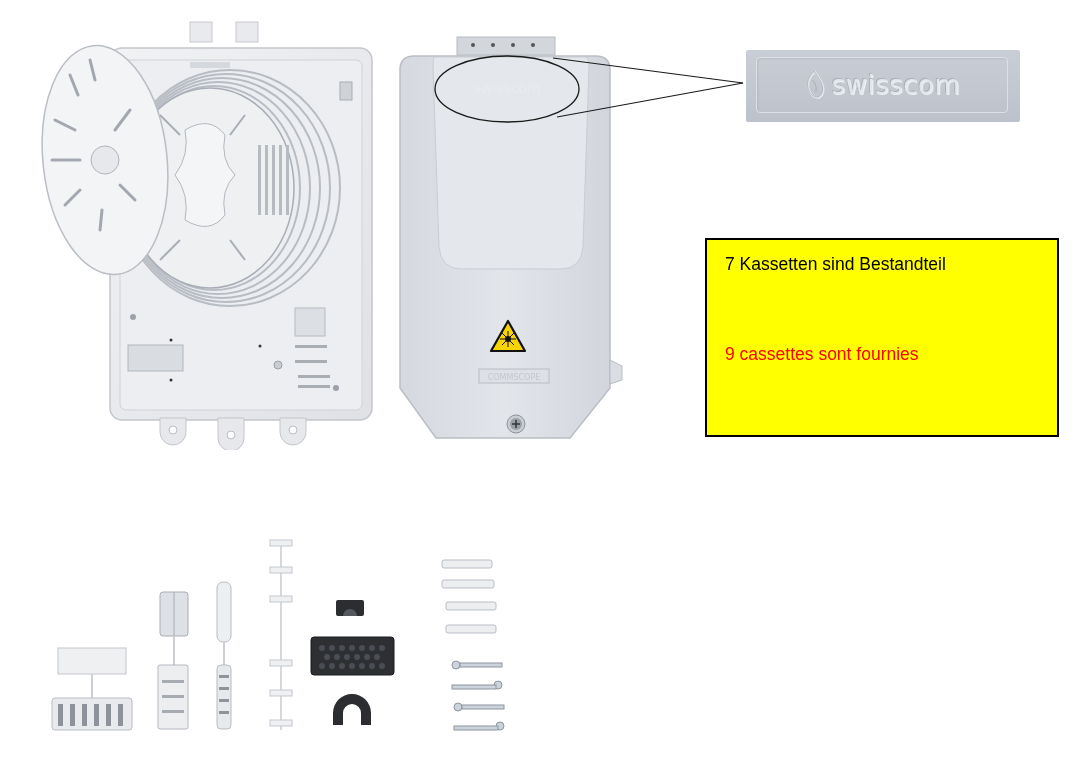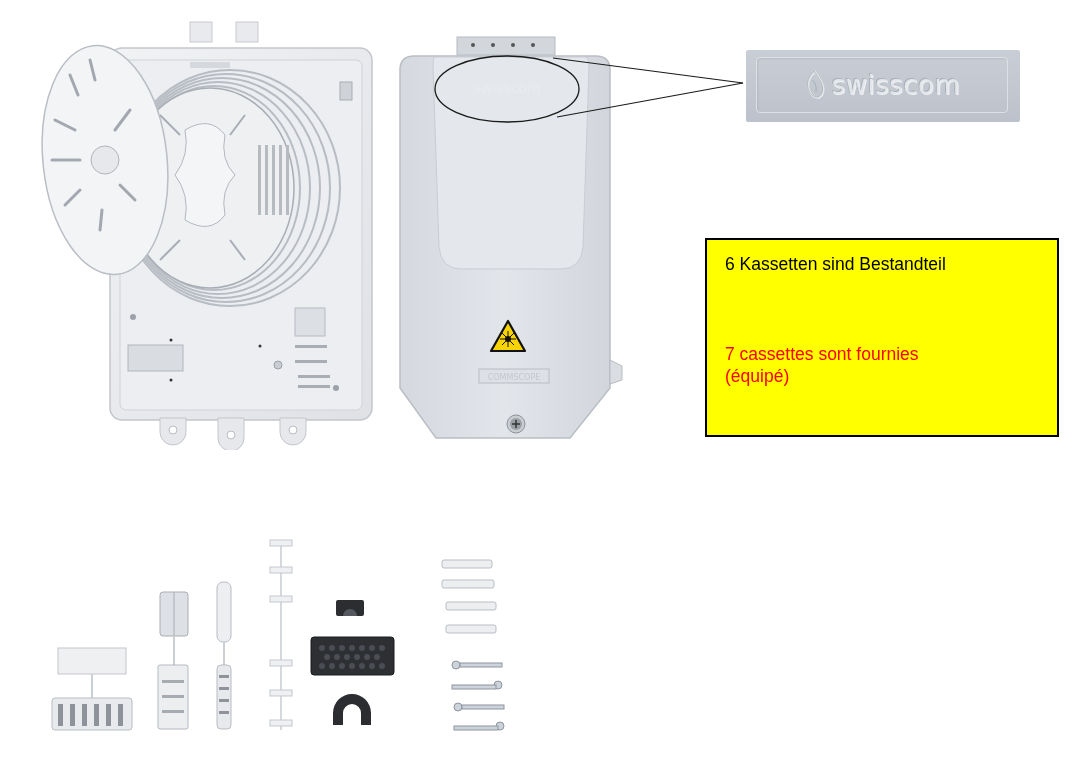--- a/index.html
+++ b/index.html
@@ -184,25 +184,24 @@
         <path d="M11 2 q-9 8 -6 18 q3 8 10 8 q6 -4 4 -12 q-2 -6 -8 -14z" fill="none" stroke="#a9afb8" stroke-width="0.8" transform="translate(-0.8,-0.8)"></path>
         <path d="M8 10 q5 3 4 12" fill="none" stroke="#a9afb8" stroke-width="1"></path>
       </svg>
       <span class="word">swisscom</span>
     </div>
   </div>
 </div>
 
 <div class="abs note">
   <div class="de">
-    <p>6 Kassetten sind Bestandteil</p>
+    <p>7 Kassetten sind Bestandteil</p>
   </div>
   <div class="fr">
-    <p>7 cassettes sont fournies</p>
-    <p>(équipé)</p>
+    <p>9 cassettes sont fournies</p>
   </div>
 </div>
 
 <div class="abs accessories">
   <svg viewBox="0 0 480 210">
 
     <g>
       <rect x="18" y="118" width="68" height="26" fill="#eff0f2" stroke="#c2c6cc"></rect>
       <line x1="52" y1="144" x2="52" y2="168" stroke="#ccd0d5" stroke-width="2"></line>
       <rect x="12" y="168" width="80" height="32" rx="3" fill="#e8eaed" stroke="#b9bdc4"></rect>

